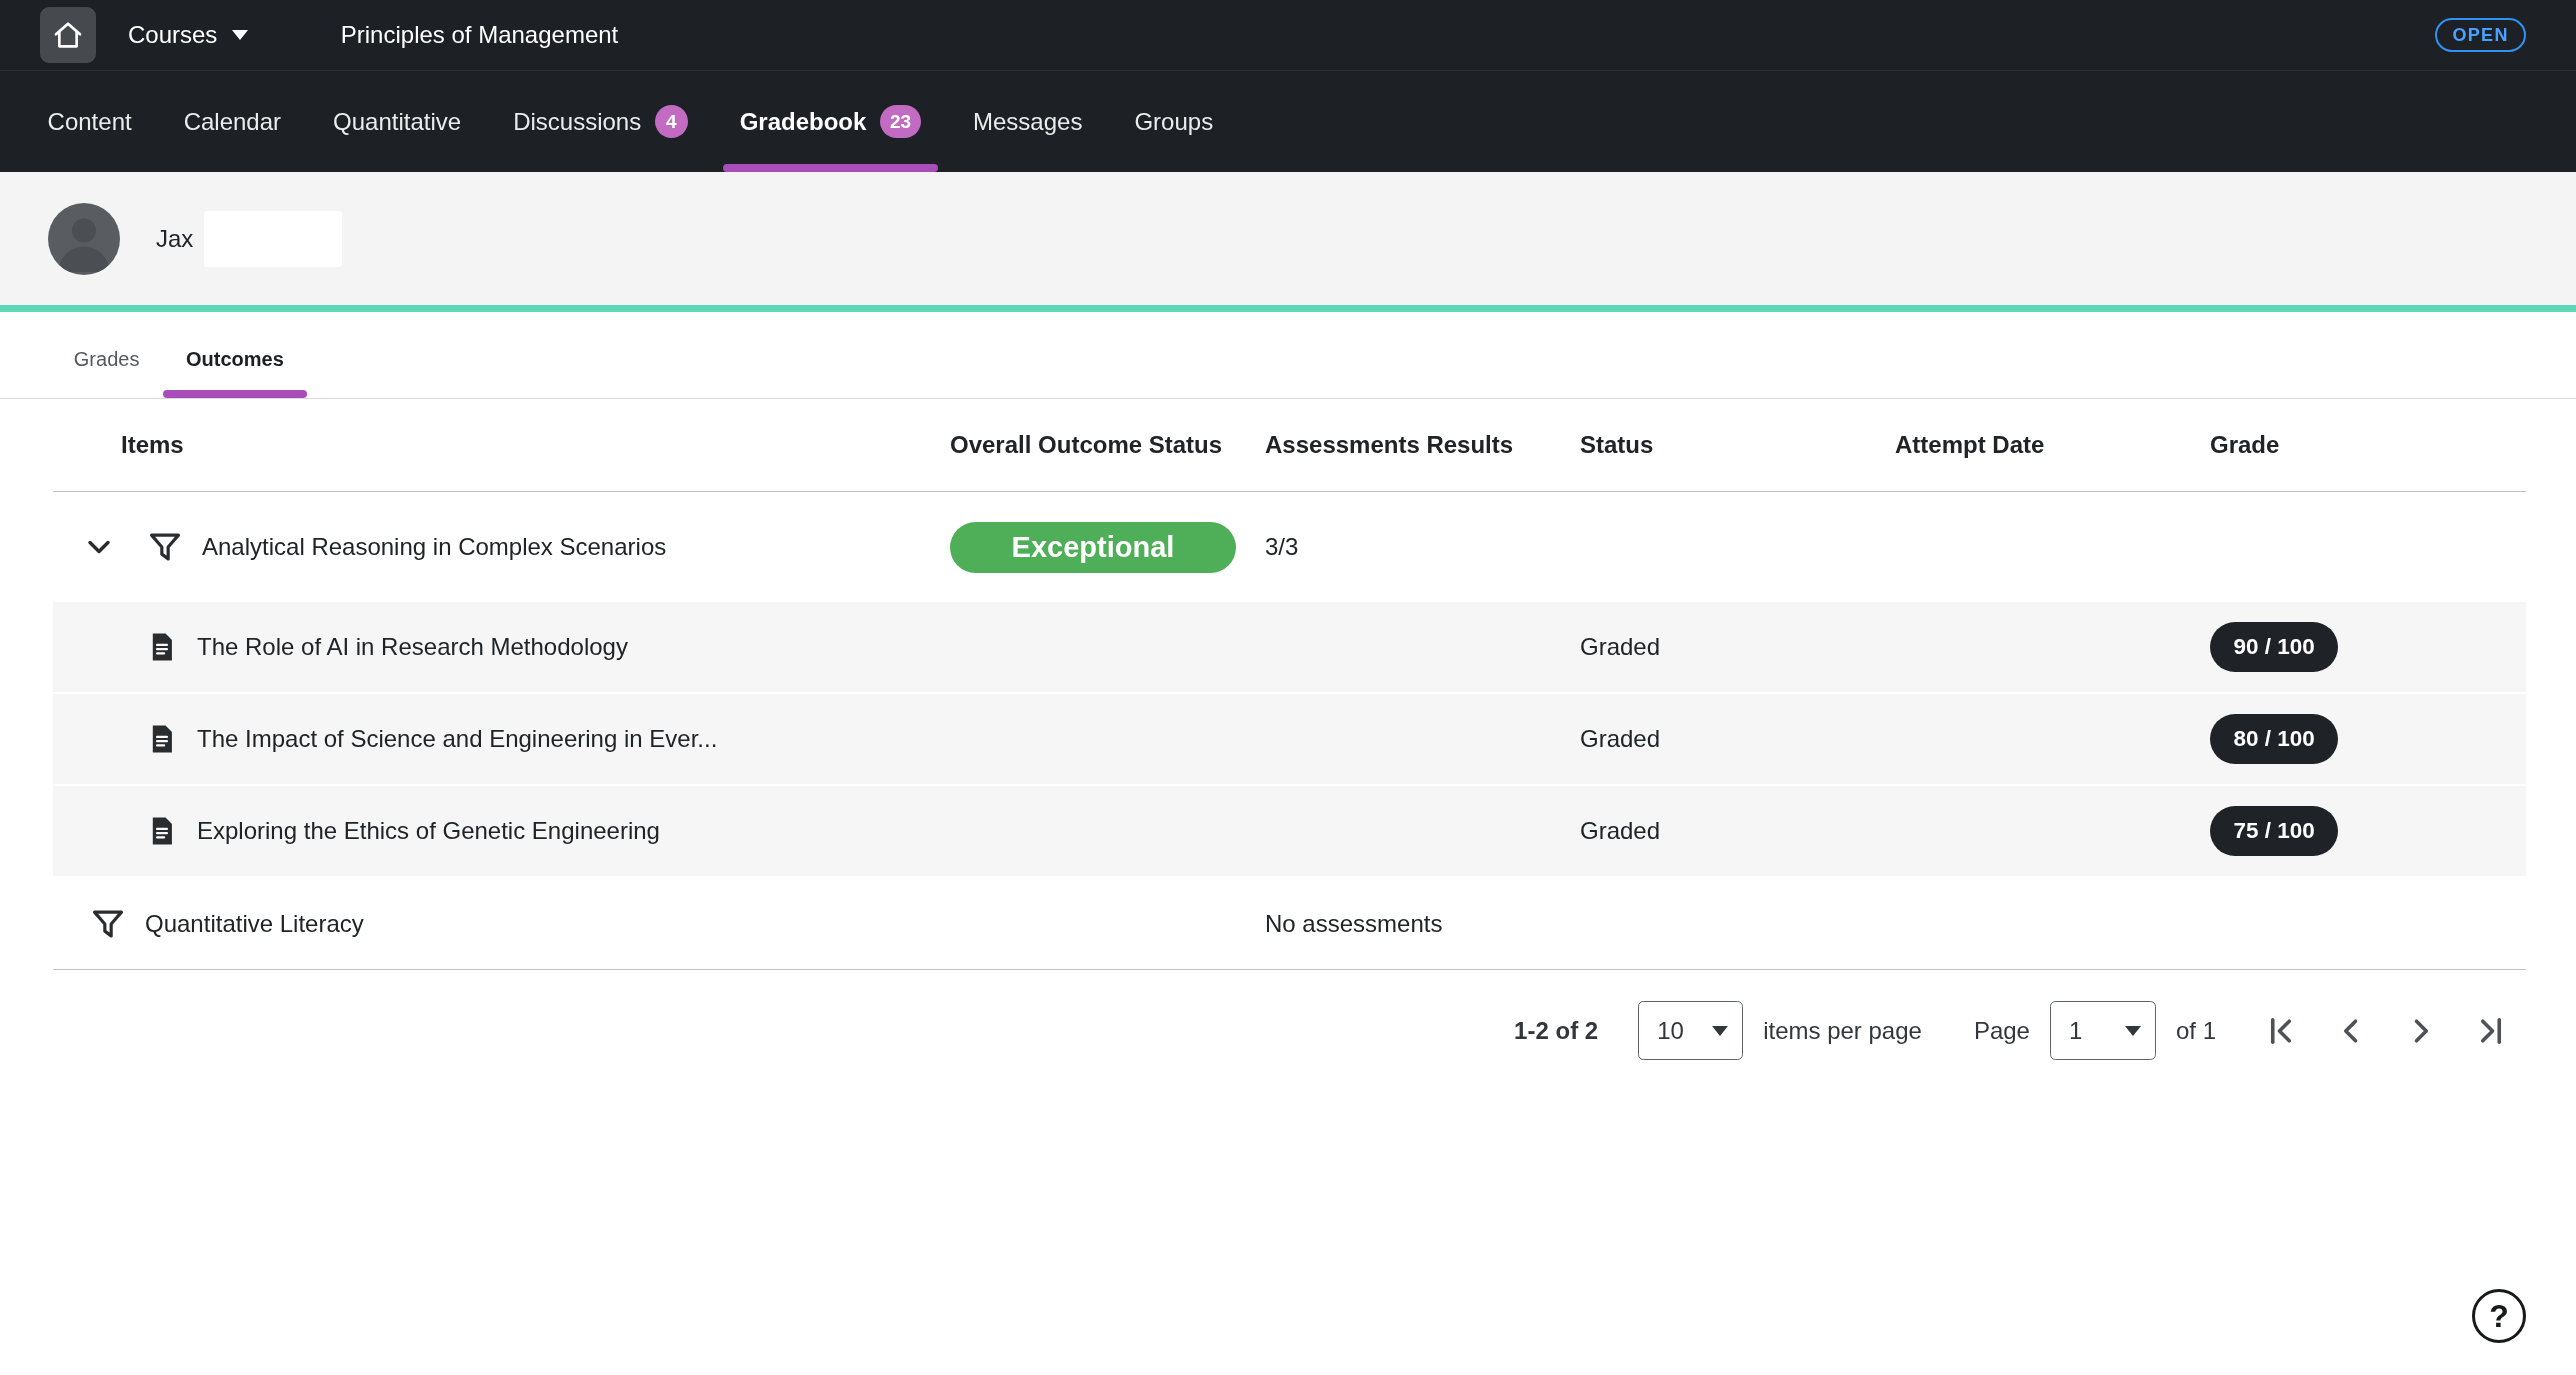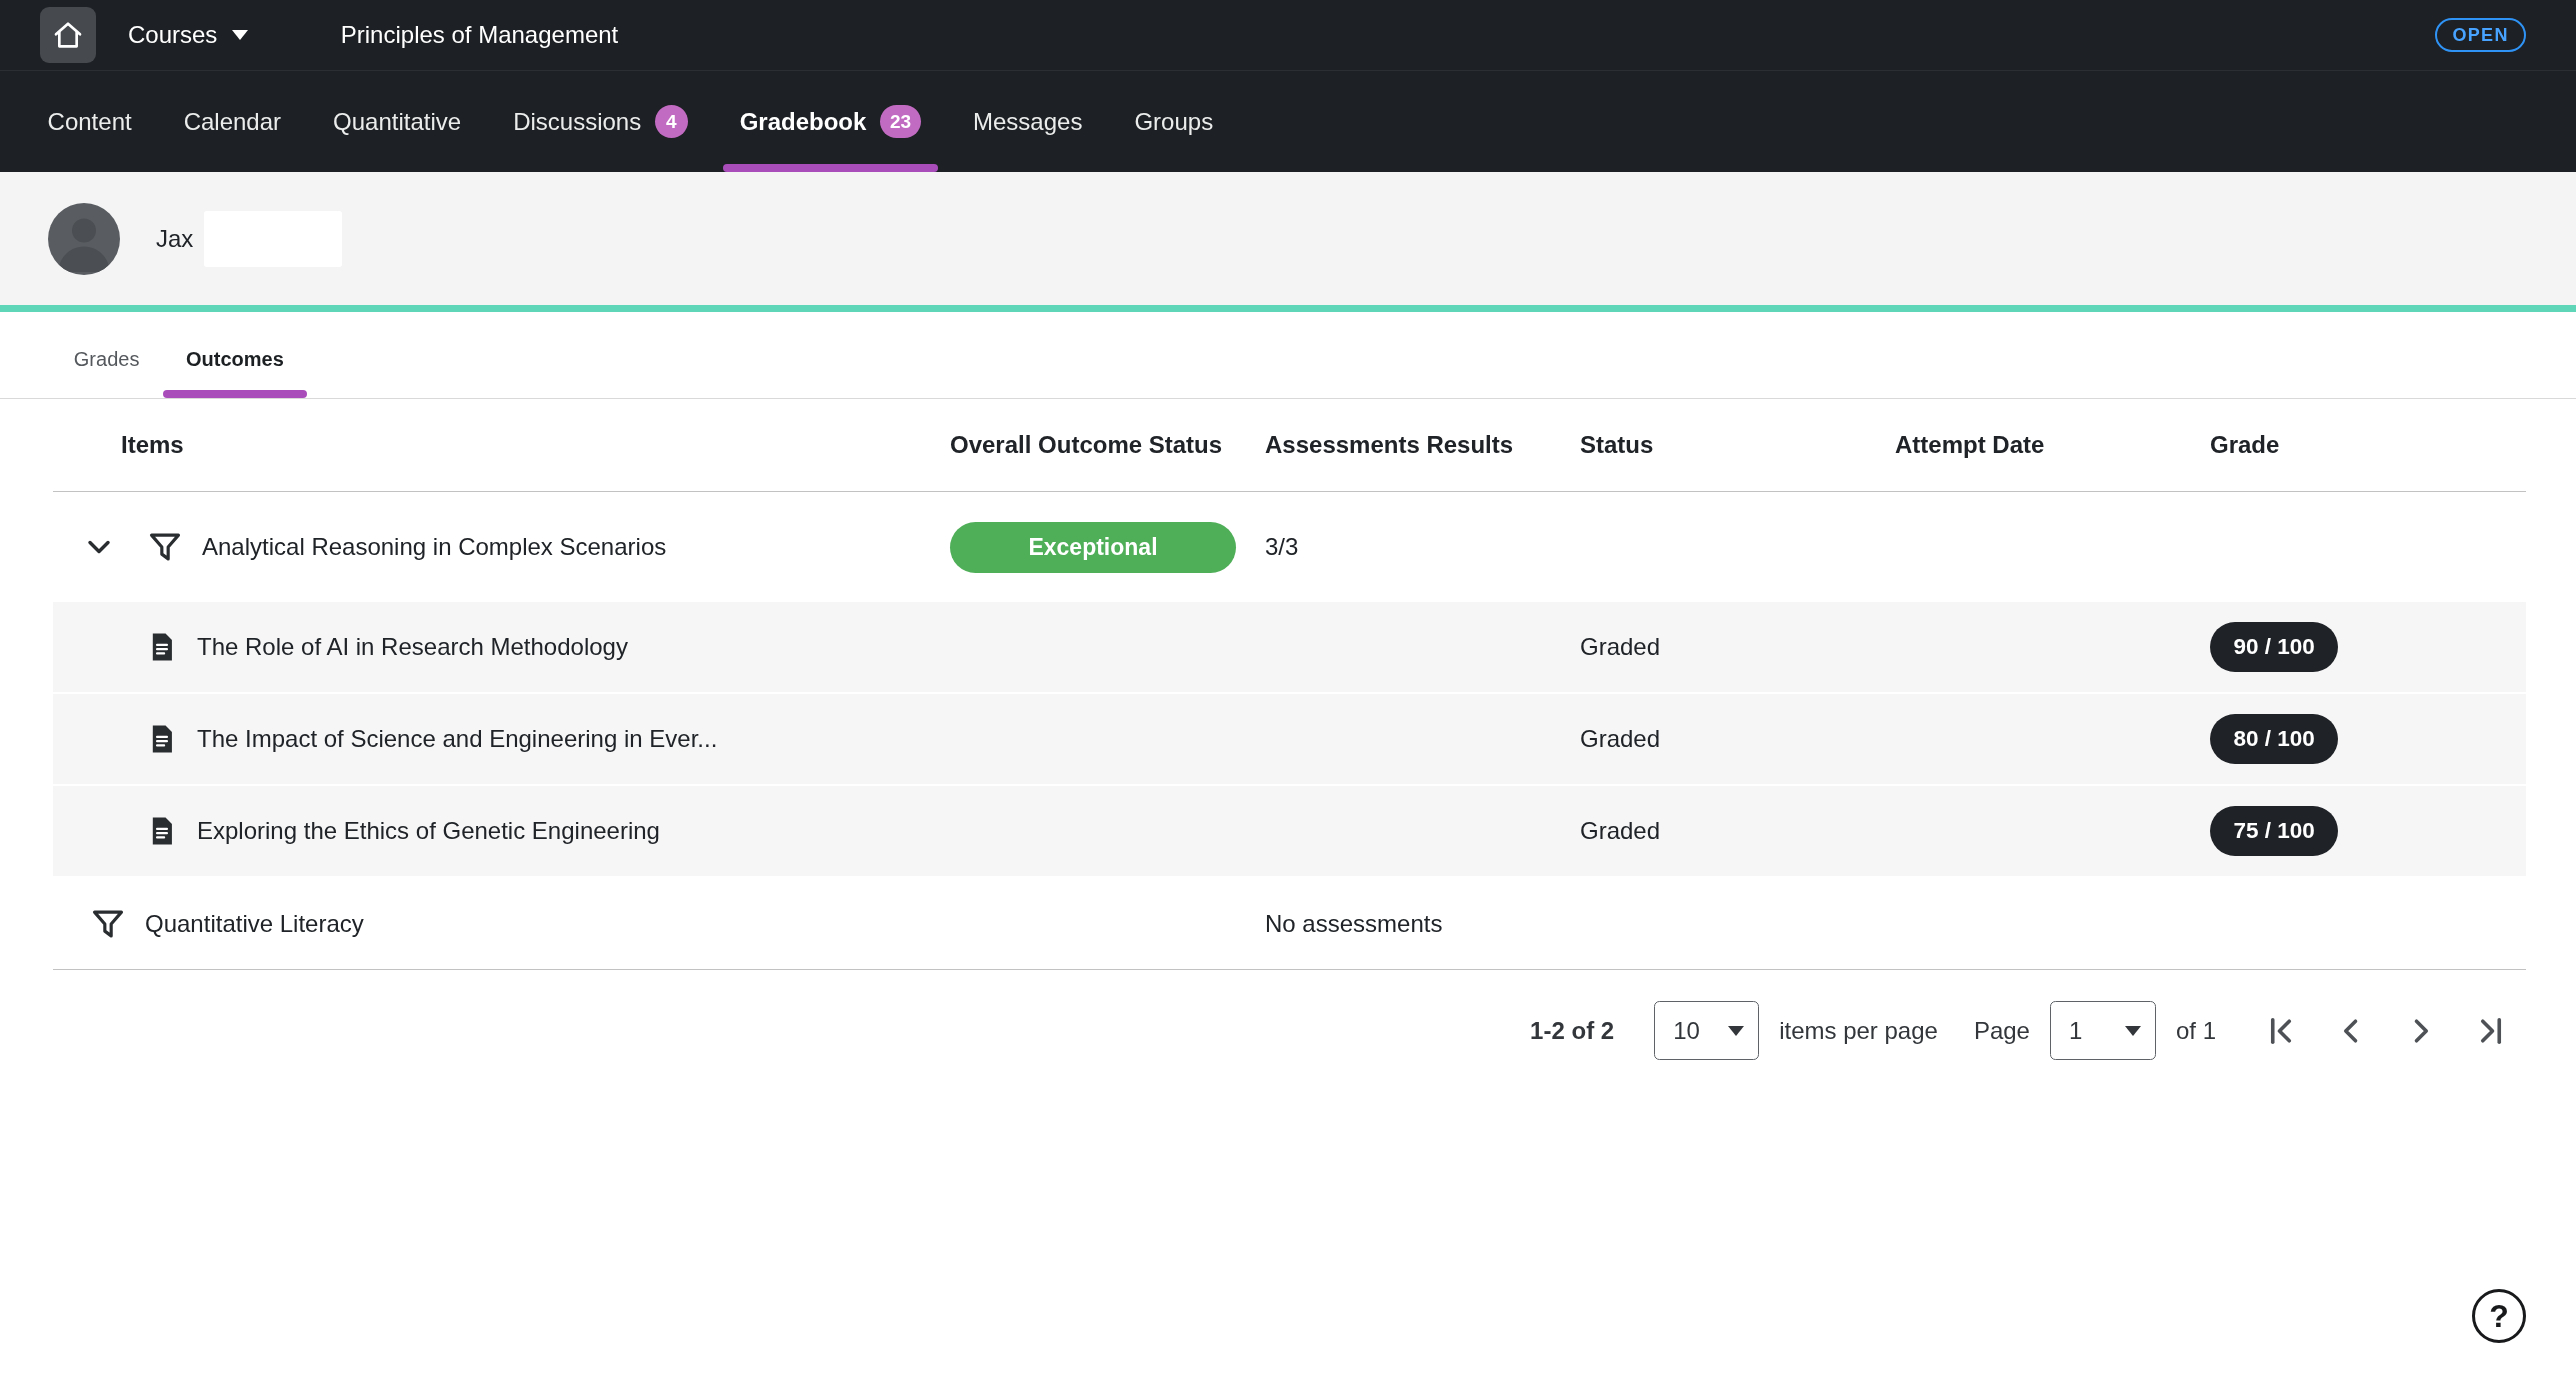--- a/index.html
+++ b/index.html
@@ -113,21 +113,21 @@
 
   .row-parent { height: 110px; }
   .row-parent .cell-items { padding-left: 25px; }
   .expand-btn { width: 41px; height: 41px; display: flex; align-items: center; justify-content: center; flex: none; }
   .expand-btn svg { width: 36px; height: 36px; }
   .oicon { margin-left: 27px; margin-right: 18px; display: flex; flex: none; }
   .oicon svg { width: 38px; height: 38px; }
 
   .pill-green {
     display: inline-block; min-width: 286px; height: 51px; line-height: 51px;
-    background: #4fae58; color: #ffffff; font-size: 23px; font-weight: bold;
+    background: #4fae58; color: #ffffff; font-size: 29px; font-weight: bold;
     text-align: center; border-radius: 898px; padding: 0 27px;
   }
 
   .row-sub { height: 92px; background: #f6f6f7; border-bottom: 2.7px solid #ffffff; }
   .row-sub .cell-items { padding-left: 92px; }
   .doc-icon { margin-right: 18px; display: flex; flex: none; }
   .doc-icon svg { width: 34px; height: 34px; }
 
   .pill-dark {
     display: inline-block; height: 50px; line-height: 50px;
@@ -151,21 +151,21 @@
     background: #ffffff; padding: 0 14.4px 0 18px; gap: 18px; cursor: pointer;
   }
   .select--perpage { width: 105px; }
   .select--page { width: 106px; }
   .caret-down-dark {
     width: 0; height: 0;
     border-left: 8px solid transparent; border-right: 8px solid transparent;
     border-top: 10px solid #33363a; flex: none;
   }
   .pg-label { margin: 0 0 0 20px; }
-  .page-word { margin-left: 36px; margin-right: 20px; text-align: center; }
+  .page-word { margin-left: 52px; margin-right: 20px; text-align: center; }
   .of-label { margin-left: 20px; }
   .pager-btns { display: flex; align-items: center; gap: 30px; margin-left: 45px; }
   .pager-btn { width: 40px; height: 40px; display: flex; align-items: center; justify-content: center; }
   .pager-btn svg { width: 36px; height: 36px; }
 
   
   .help-btn {
     position: absolute; right: 50px; bottom: 32px;
     width: 54px; height: 54px; border-radius: 50%;
     border: 3.6px solid #17191b; color: #17191b;

